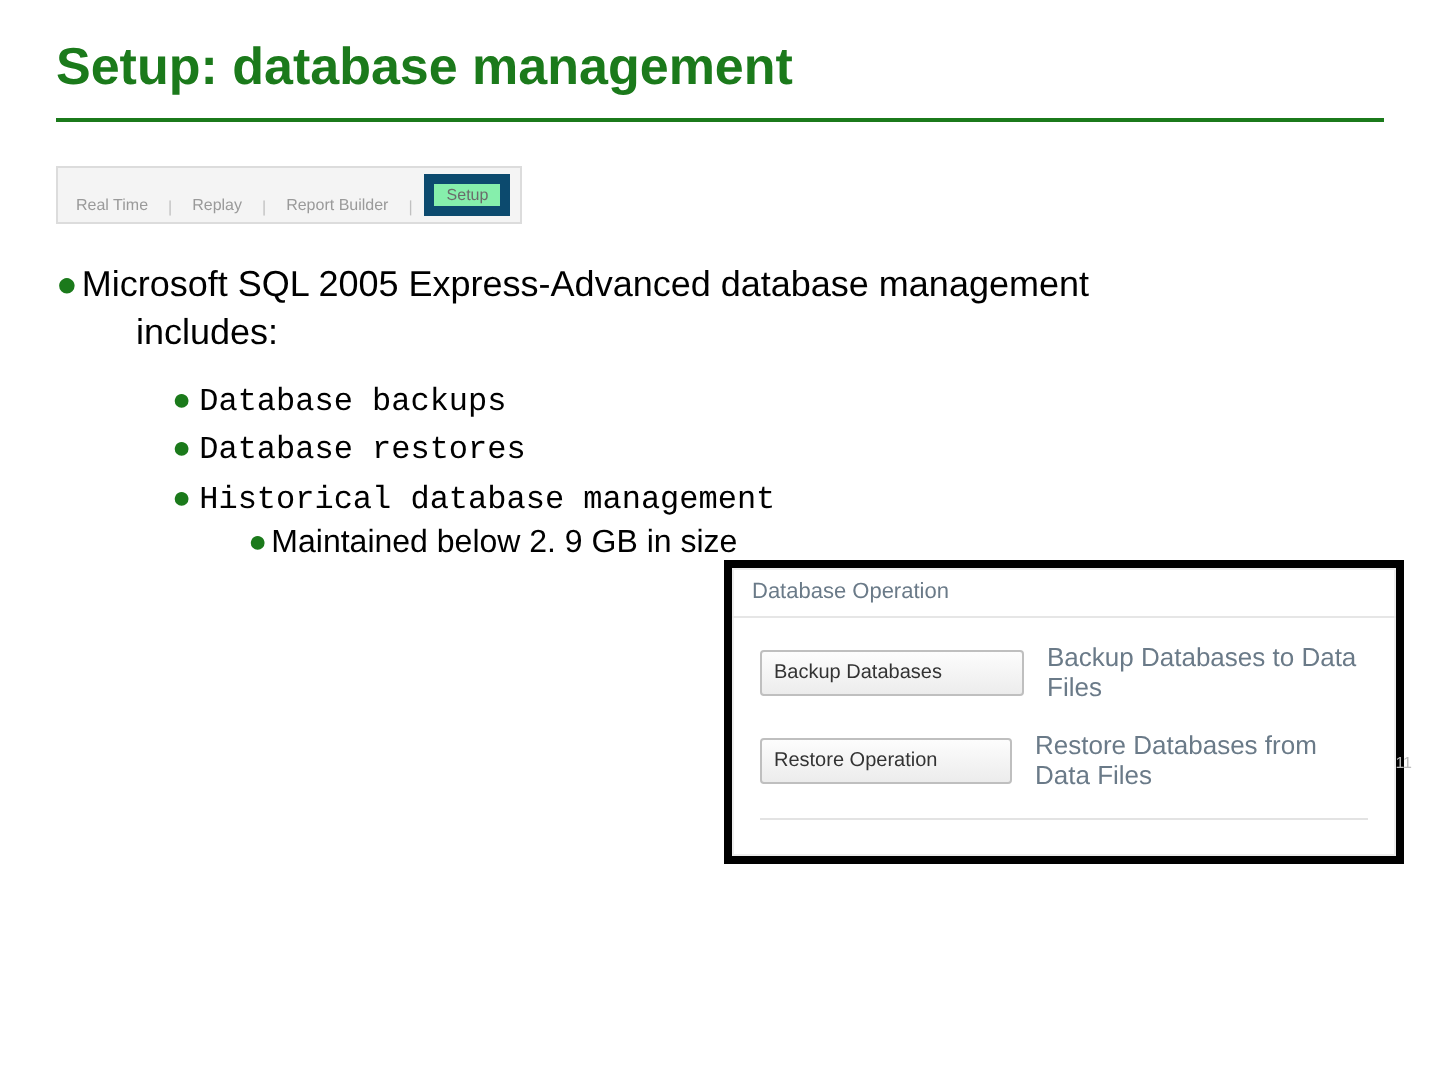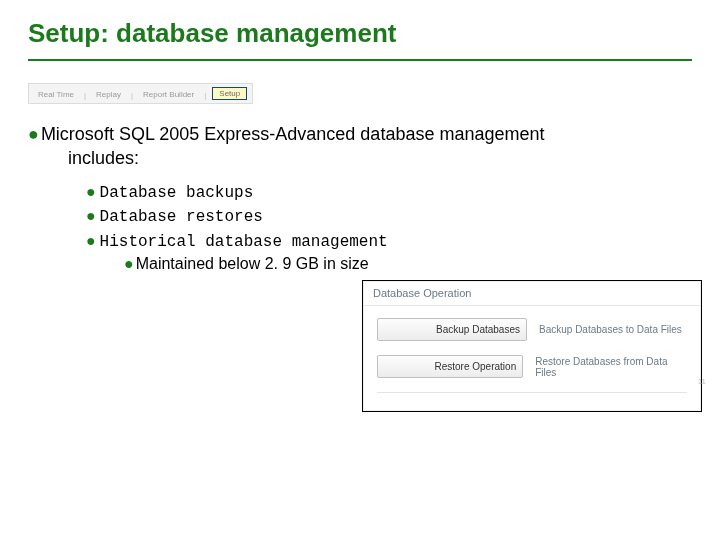--- a/index.html
+++ b/index.html
@@ -4,39 +4,39 @@
 <style>
   * { box-sizing: border-box; margin: 0; padding: 0; }
   html, body { width: 720px; height: 540px; background: #fff; font-family: Arial, Helvetica, sans-serif; }
   .slide { position: relative; width: 720px; height: 396px; padding: 18px 28px; }
   .title { font-size: 26px; font-weight: bold; color: #1b7a1b; padding-bottom: 6px; }
   .underline { height: 2px; background: #1b7a1b; margin-top: 4px; margin-bottom: 22px; }
 
   .nav-strip { display: inline-flex; align-items: flex-end; gap: 6px; padding: 3px 5px; background: #f4f4f4; border: 1px solid #dcdcdc; font-size: 8px; color: #9a9a9a; }
   .nav-item { padding: 1px 4px; }
   .nav-sep { color: #c0c0c0; }
-  .nav-active { border: 1px solid #0c4a6e; background: #fef9c3; color: #6b6b6b; padding: 1px 6px; }
+  .nav-active { border: 5px solid #0c4a6e; background: #86efac; color: #6b6b6b; padding: 1px 6px; }
 
   .lvl1 { margin-top: 18px; font-size: 18px; color: #000; line-height: 1.35; }
   .lvl1 .bullet { color: #1b7a1b; font-size: 18px; padding-right: 2px; }
   .lvl1 .indent { padding-left: 40px; display: block; }
 
   .lvl2 { margin-top: 10px; padding-left: 58px; font-size: 16px; color: #000; line-height: 1.55; font-family: Liberation Mono, monospace; }
   .lvl2 .li { display: block; }
   .lvl2 .bullet { color: #1b7a1b; padding-right: 4px; }
 
   .lvl3 { padding-left: 96px; font-size: 16px; color: #000; }
   .lvl3 .bullet { color: #1b7a1b; padding-right: 2px; }
 
-  .panel { position: absolute; right: 18px; top: 280px; width: 340px; border: 1px solid #000000; background: #fff; box-shadow: 0 0 0 1px #eee inset; }
+  .panel { position: absolute; right: 18px; top: 280px; width: 340px; border: 4px solid #000000; background: #fff; box-shadow: 0 0 0 1px #eee inset; }
   .panel-head { padding: 6px 10px; font-size: 11px; color: #6a7a88; border-bottom: 1px solid #e6e6e6; }
   .panel-body { padding: 12px 14px 10px 14px; }
   .row { display: flex; align-items: center; gap: 12px; margin-bottom: 14px; }
-  .btn { width: 150px; text-align: right; padding: 5px 6px; font-size: 10px; color: #333; background: linear-gradient(#fdfdfd,#ececec); border: 1px solid #bfbfbf; border-radius: 2px; }
-  .row-desc { font-size: 10px; color: #6a7a88; }
+  .btn { width: 150px; text-align: left; padding: 5px 6px; font-size: 10px; color: #333; background: linear-gradient(#fdfdfd,#ececec); border: 1px solid #bfbfbf; border-radius: 2px; }
+  .row-desc { font-size: 13px; color: #6a7a88; }
   .sep { height: 1px; background: #e3e3e3; margin: 4px 0 8px 0; }
   .meta { font-size: 8.5px; color: #7a7a7a; line-height: 1.5; }
   .pagenum { position: absolute; right: 14px; bottom: 10px; font-size: 8px; color: #bdbdbd; }
 </style>
 </head>
 <body>
 
 <div class="slide">
   <div class="title">Setup: database management</div>
   <div class="underline"></div>

